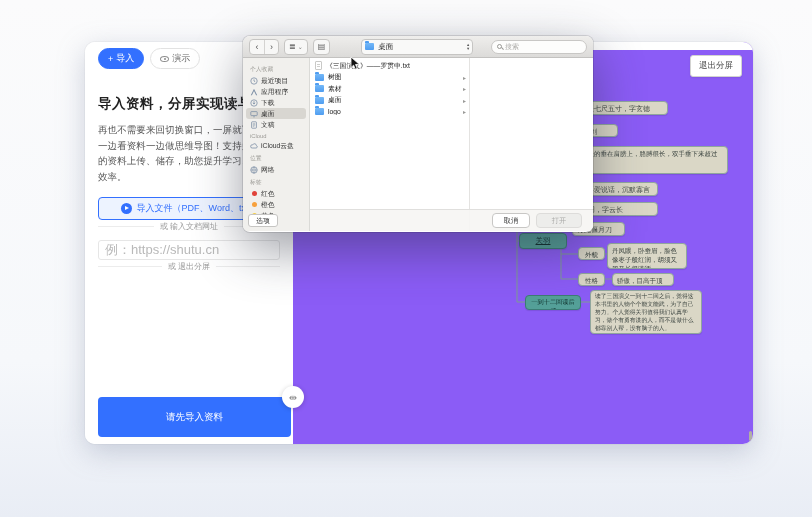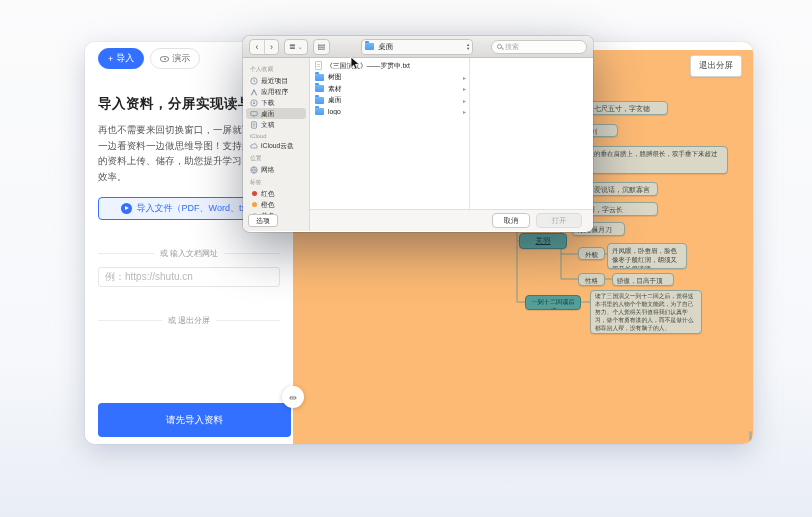--- a/index.html
+++ b/index.html
@@ -18,30 +18,30 @@
   .pill.primary { background:#3370ff; color:#fff; border:1px solid #3370ff; }
   .pill.ghost { background:#fff; color:#666; border:1px solid #e2e2e2; }
   .eye { width:9px; height:6px; border:1px solid #8d8d8d; border-radius:50%; position:relative; display:inline-block; }
   .eye::after { content:""; position:absolute; left:2.5px; top:1px; width:2.5px; height:2.5px; border-radius:50%; background:#8d8d8d; }
   h1.heading { font-size:13.5px; color:#222; margin-top:26px; letter-spacing:.5px; }
   p.desc { font-size:9.5px; color:#555; line-height:1.65; margin-top:9px; text-align:justify; }
   .import-file-btn { margin-top:12px; width:100%; height:23px; border:1px solid #3370ff; background:#edf3ff;
                      color:#3370ff; font-size:9px; border-radius:4px; display:flex; align-items:center; justify-content:center; gap:5px; }
   .circle-blue { width:11px; height:11px; border-radius:50%; background:#3370ff; position:relative; flex:none; }
   .circle-blue::after { content:""; position:absolute; left:4px; top:3px; border-left:4px solid #fff; border-top:2.5px solid transparent; border-bottom:2.5px solid transparent; }
-  .divider { display:flex; align-items:center; gap:6px; margin-top:28px; }
+  .divider { display:flex; align-items:center; gap:6px; margin-top:1px; }
   .divider .line { flex:1; height:1px; background:#ececec; }
   .divider .txt { font-size:8px; color:#9a9a9a; white-space:nowrap; }
-  .url-input { margin-top:8px; width:100%; height:20px; border:1px solid #e6e6e6; border-radius:3px; font-size:10px; padding:0 6px; color:#333; outline:none; }
+  .url-input { margin-top:8px; width:100%; height:20px; border:1px solid #e6e6e6; border-radius:3px; font-size:13px; padding:0 6px; color:#333; outline:none; }
   .url-input::placeholder, .paste-area::placeholder { color:#b9b9b9; }
   .paste-area { margin-top:7px; width:100%; height:88px; border:1px solid #e6e6e6; border-radius:3px; font-size:8.5px; padding:5px 6px; resize:none; outline:none; color:#333; font-family:inherit; }
-  .submit-btn { position:absolute; left:13px; right:2px; bottom:7px; height:34px; background:#3370ff; color:#fff; border:none; border-radius:4px; font-size:9.5px; }
-
-  
-  .right-panel { flex:1; background:#fdba74; position:relative; }
+  .submit-btn { position:absolute; left:13px; right:2px; bottom:7px; height:40px; background:#3370ff; color:#fff; border:none; border-radius:4px; font-size:9.5px; }
+
+  
+  .right-panel { flex:1; background:#8b5cf6; position:relative; }
   .canvas-top { height:8px; background:#fff; }
   .exit-split { position:absolute; top:13px; right:11px; background:#fff; border:1px solid #d3d3d1; border-radius:3px;
                 font-size:8.5px; color:#444; padding:4px 8px; box-shadow:0 1px 2px rgba(0,0,0,.08); }
   .connectors { position:absolute; left:0; top:0; pointer-events:none; }
   .mm-node { position:absolute; background:#dad7c6; border:1px solid #90a69d; border-radius:4px; color:#3a433f;
              font-size:7px; line-height:1.4; padding:2px 4px; box-shadow:0 1px 1px rgba(0,0,0,.10); overflow:hidden; }
   .mm-node.small { font-size:6.5px; }
   .mm-node.tiny { font-size:5.8px; line-height:1.38; }
   .mm-node.teal { background:#54a098; border-color:#3c7d75; color:#10302c; text-align:center; font-size:7.5px; }
   .scroll-nub { position:absolute; right:1px; bottom:3px; width:3px; height:10px; background:#b2b0a4; border-radius:2px; }

